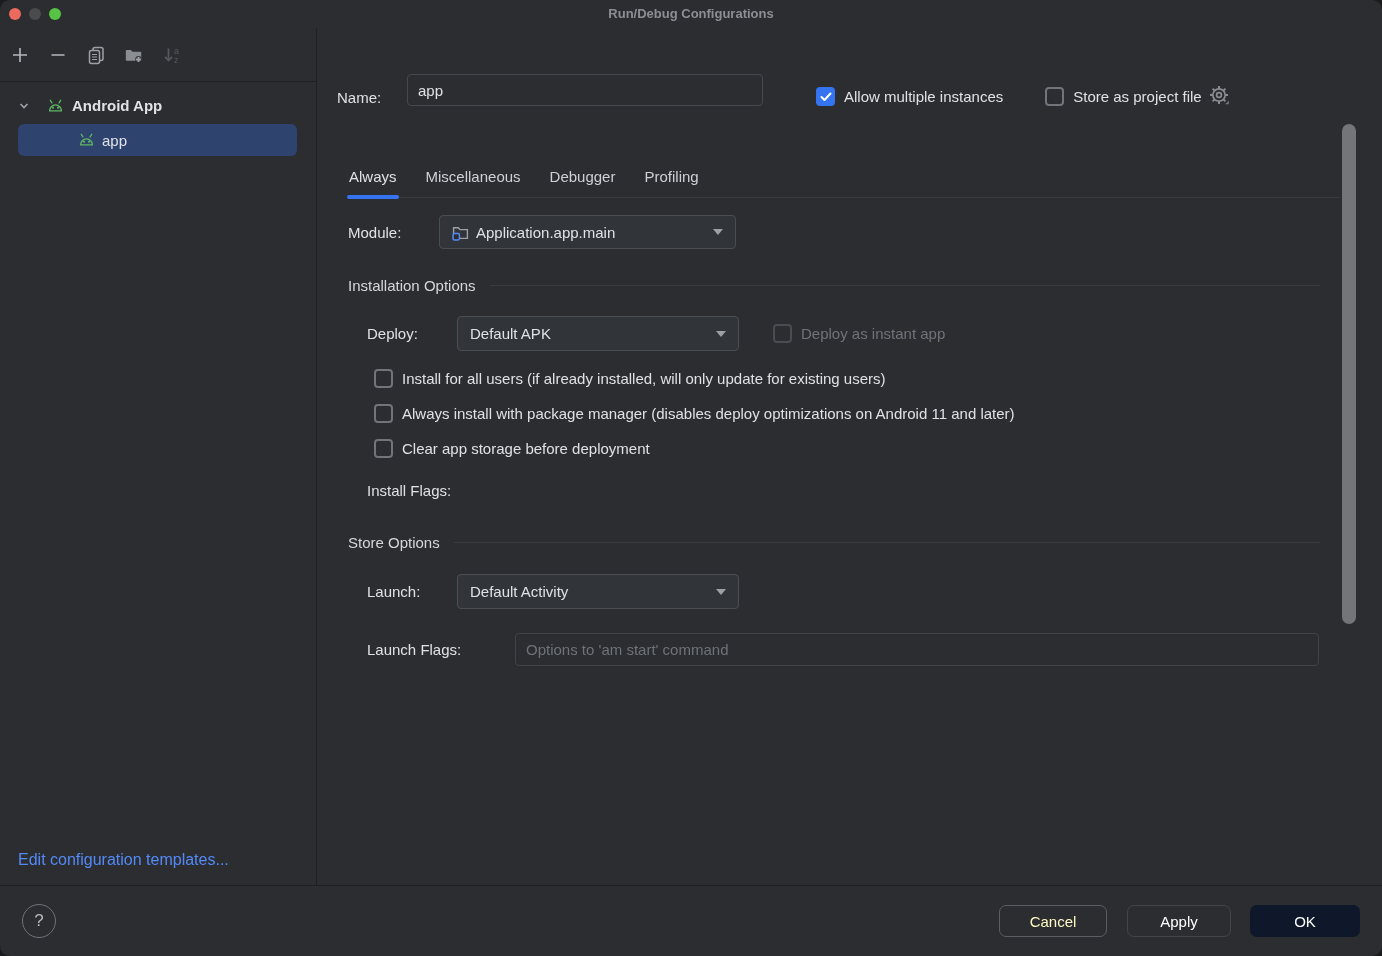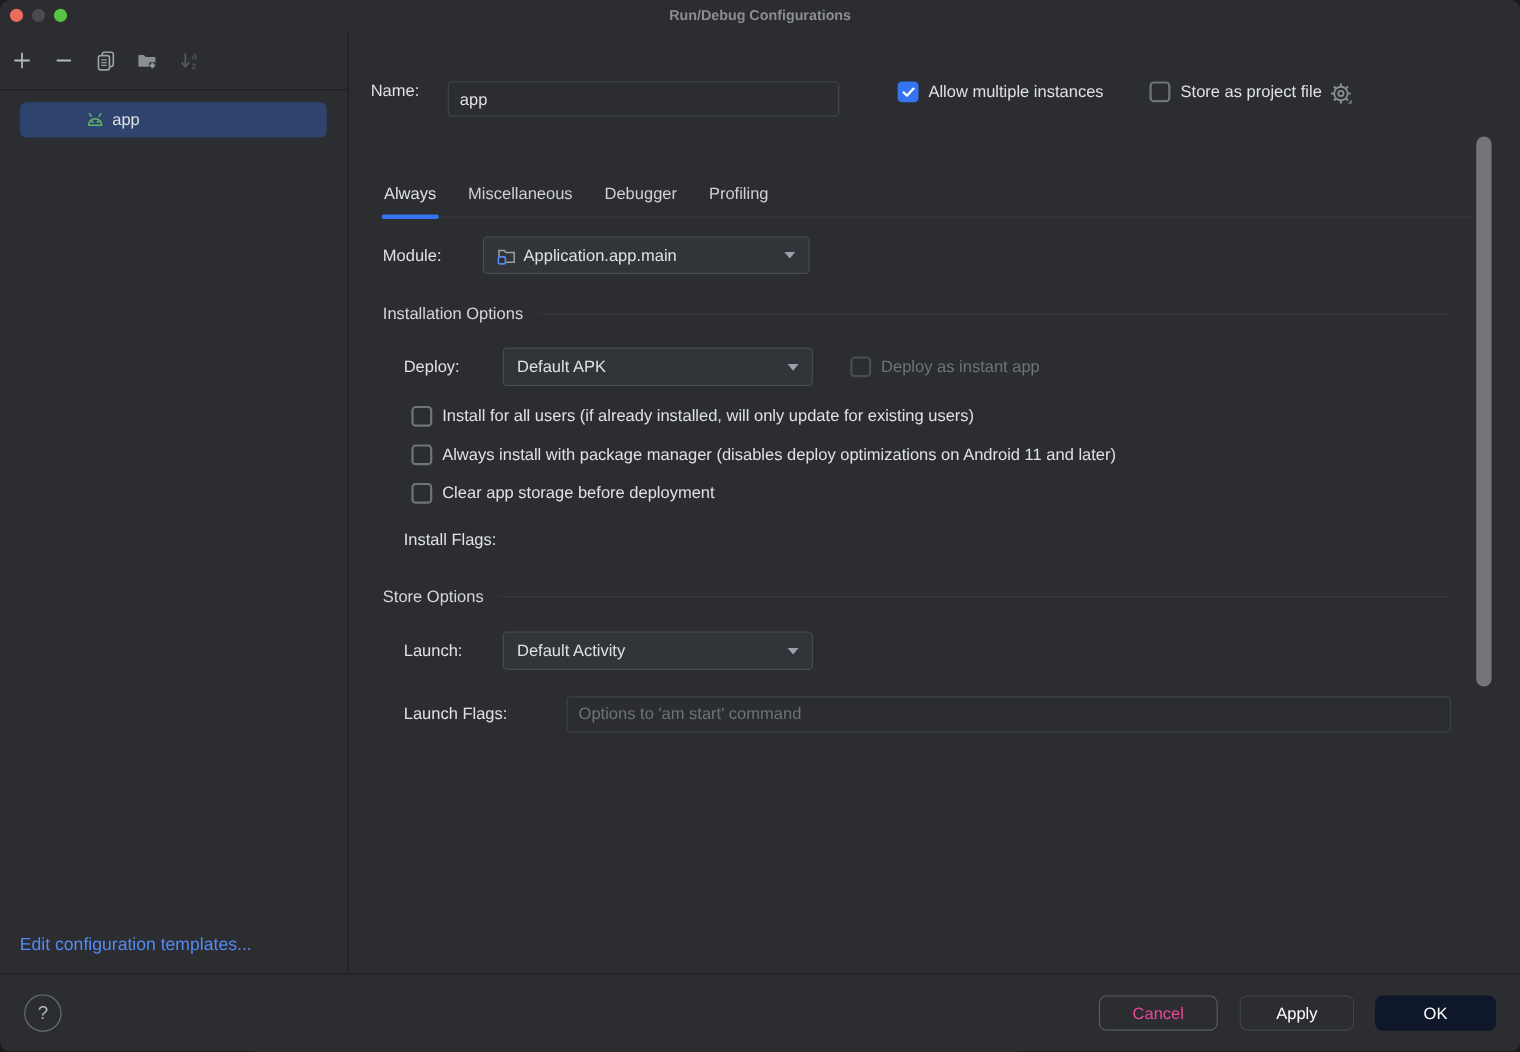--- a/index.html
+++ b/index.html
@@ -53,21 +53,21 @@
   .flags-input::placeholder { color:#6e7279; opacity:1; }
   .combo {
     background:#313438; border:1px solid #4a4d52; border-radius:4px; height:34px;
     display:flex; align-items:center; padding:0 12px 0 12px; cursor:pointer;
   }
   .combo .arrow { margin-left:auto; width:0; height:0;
     border-left:5.5px solid transparent; border-right:5.5px solid transparent; border-top:6.5px solid #9da0a8; }
   .label { color:#dfe1e5; }
   .disabled-text { color:#6f737a; }
   
-  .name-row { position:absolute; top:46px; left:20px; height:32px; display:flex; align-items:flex-start; }
+  .name-row { position:absolute; top:46px; left:20px; height:32px; display:flex; align-items:flex-end; }
   .name-row label { width:70px; }
   .name-row .text-input { width:356px; height:32px; }
   .cb-group { display:flex; align-items:center;padding-left:11px; }
   .tabs { position:absolute; top:127px; left:31px; right:42px; height:43px;
     display:flex; gap:27px; border-bottom:1px solid #393b40; }
   .tab { position:relative; display:flex; align-items:center; font-size:15px; color:#ced0d6; cursor:pointer; padding:0 1px; }
   .tab.active { color:#dfe1e5; }
   .tab.active::after { content:""; position:absolute; left:-1px; right:-1px; bottom:-2px; height:4px; border-radius:2px; background:#3574f0; }
   .module-row { position:absolute; top:187px; left:31px; height:34px; display:flex; align-items:center; }
   .module-row label { width:75px; margin-right:16px; }
@@ -94,21 +94,21 @@
   .flags-launch label { width:132px; margin-right:16px; }
   .flags-install .text-input { width:819px; height:33px; }
   .flags-launch .text-input { width:804px; height:33px; }
   .cb-label-gap { margin-left:9px; }
   .scroll-thumb { position:absolute; right:26px; top:96px; width:14px; height:500px; border-radius:7px; background:#737578; }
   
   .help-btn { width:34px; height:34px; border-radius:50%; border:1px solid #6f737a;
     display:flex; align-items:center; justify-content:center; color:#b6b9bf; font-size:17px; cursor:pointer; }
   .footer .spacer { flex:1; }
   .btn { height:32px; border-radius:7px; font-size:15px; font-family:inherit; cursor:pointer; background:transparent; }
-  .btn-cancel { width:108px; border:1px solid #5a5d63; color:#ec4899; margin-right:20px; }
+  .btn-cancel { width:108px; border:1px solid #5a5d63; color:#fef9c3; margin-right:20px; }
   .btn-apply { width:104px; border:1px solid #43454a; color:#ffffff; margin-right:19px; }
   .btn-ok { width:110px; border:none; background:#0f172a; color:#ffffff; }
   .gear-wrap { margin-left:6px; display:flex; cursor:pointer; }
 </style>
 </head>
 <body>
 
 <div class="window">
 
   <div class="titlebar">
@@ -157,20 +157,37 @@
           <svg width="20" height="20" viewBox="0 0 20 20">
               <line x1="6.5" y1="3.5" x2="6.5" y2="15" stroke="#55585e" stroke-width="1.7"></line>
               <polyline points="3,11.8 6.5,15.5 10,11.8" fill="none" stroke="#55585e" stroke-width="1.7"></polyline>
               <text x="12" y="8.5" font-size="9" fill="#55585e" font-family="Liberation Sans, sans-serif">a</text>
               <text x="12" y="17.5" font-size="9" fill="#55585e" font-family="Liberation Sans, sans-serif">z</text>
             </svg>
         </span>
       </div>
 
       <div class="tree">
+        <div class="tree-group">
+          <span class="chev">
+            <svg width="12" height="12" viewBox="0 0 12 12">
+                <polyline points="2.5,4 6,7.5 9.5,4" fill="none" stroke="#9da0a8" stroke-width="1.6"></polyline>
+              </svg>
+          </span>
+          <span class="and-icon">
+            <svg width="19" height="14" viewBox="0 0 16 13">
+                <path d="M2.5 11 A5.5 5.5 0 0 1 13.5 11 Z" fill="none" stroke="#5fb865" stroke-width="1.3" stroke-linejoin="round"></path>
+                <line x1="4.7" y1="3.6" x2="3.2" y2="1.2" stroke="#5fb865" stroke-width="1.2" stroke-linecap="round"></line>
+                <line x1="11.3" y1="3.6" x2="12.8" y2="1.2" stroke="#5fb865" stroke-width="1.2" stroke-linecap="round"></line>
+                <circle cx="5.7" cy="8.2" r="0.95" fill="#5fb865"></circle>
+                <circle cx="10.3" cy="8.2" r="0.95" fill="#5fb865"></circle>
+              </svg>
+          </span>
+          <span>Android App</span>
+        </div>
         <div class="tree-item">
           <span class="and-icon">
             <svg width="19" height="14" viewBox="0 0 16 13">
                 <path d="M2.5 11 A5.5 5.5 0 0 1 13.5 11 Z" fill="none" stroke="#5fb865" stroke-width="1.3" stroke-linejoin="round"></path>
                 <line x1="4.7" y1="3.6" x2="3.2" y2="1.2" stroke="#5fb865" stroke-width="1.2" stroke-linecap="round"></line>
                 <line x1="11.3" y1="3.6" x2="12.8" y2="1.2" stroke="#5fb865" stroke-width="1.2" stroke-linecap="round"></line>
                 <circle cx="5.7" cy="8.2" r="0.95" fill="#5fb865"></circle>
                 <circle cx="10.3" cy="8.2" r="0.95" fill="#5fb865"></circle>
               </svg>
           </span>

